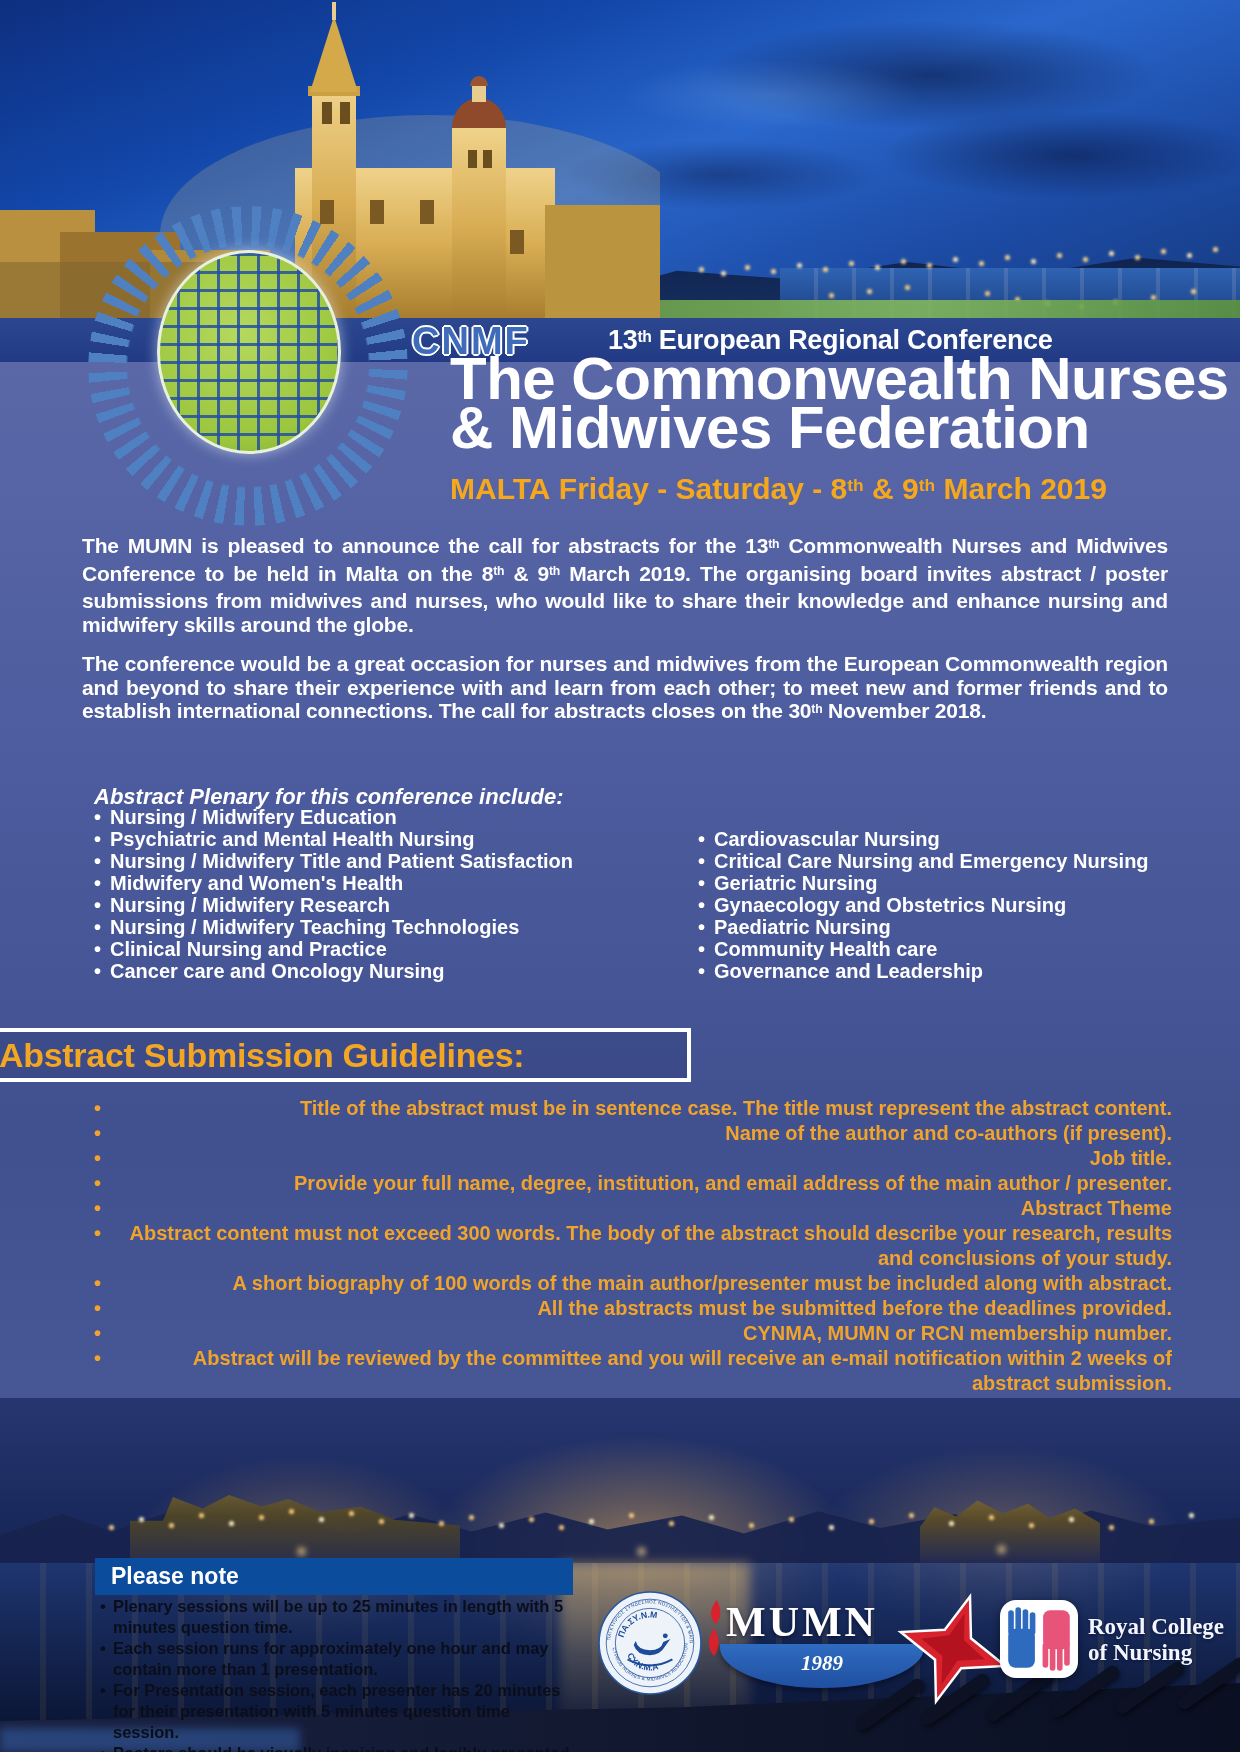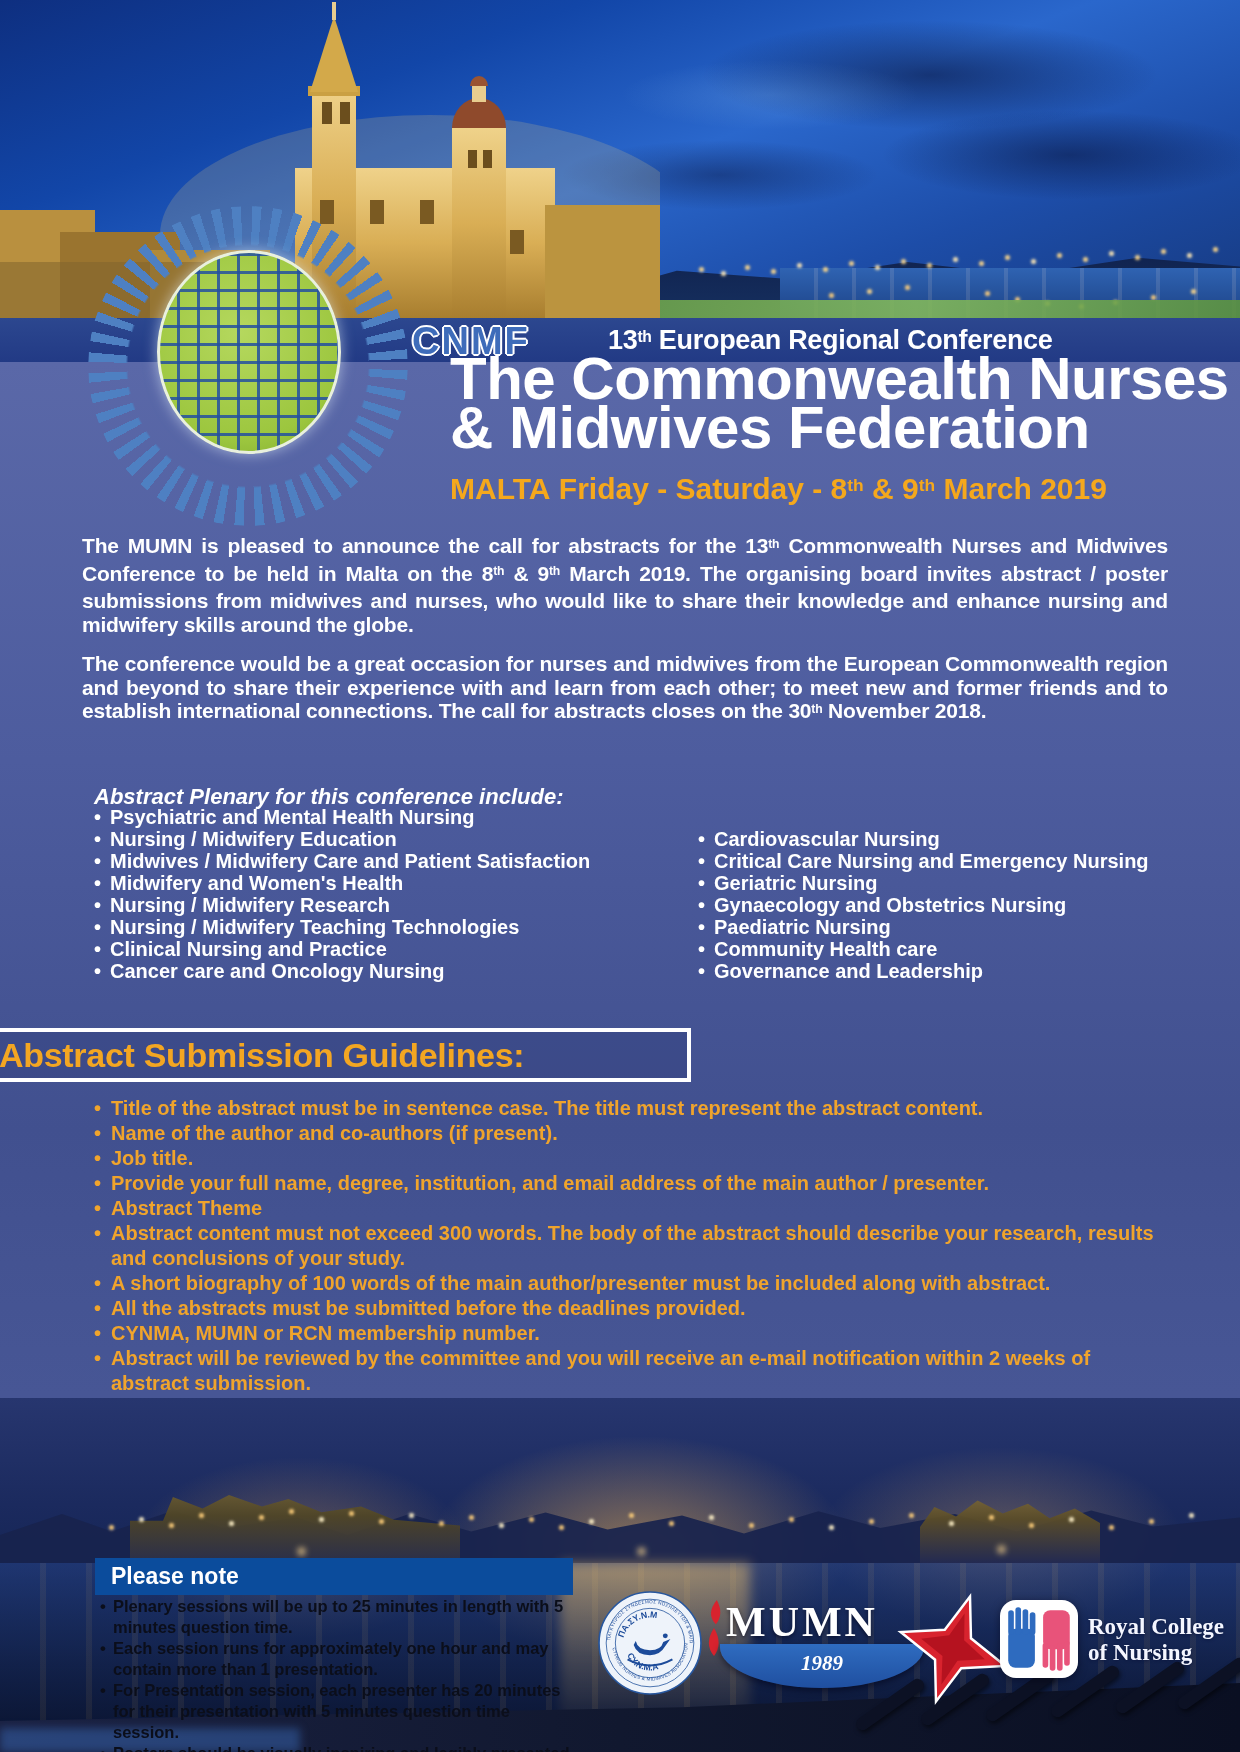--- a/index.html
+++ b/index.html
@@ -74,21 +74,21 @@
   .themes li{position:relative;padding-left:16px;}
   .themes li::before{content:"•";position:absolute;left:0;}
   .themes-left{left:94px;top:806px;width:580px;}
   .themes-right{left:698px;top:828px;width:500px;}
   
   .guide-box{position:absolute;left:-5px;top:1028px;width:688px;height:46px;z-index:5;
     border:4px solid #fff;background:rgba(20,35,90,.15);}
   .guide-box span{display:block;line-height:46px;font-size:34px;font-weight:700;
     color:#f3a622;letter-spacing:-.3px;}
   .guide-list{position:absolute;left:94px;top:1096px;width:1078px;z-index:5;color:#f0a42c;
-    font-size:20px;font-weight:700;line-height:25px;}
+    font-size:20px;font-weight:700;line-height:25px;text-align:right;}
   .guide-list li{position:relative;padding-left:17px;}
   .guide-list li::before{content:"•";position:absolute;left:0;}
   
   .photo-bottom{position:absolute;left:0;top:1398px;width:1240px;height:354px;overflow:hidden;z-index:1;
     background:linear-gradient(180deg,#27366f 0%,#1b2a5e 30%,#132352 55%,#0c1a42 100%);}
   .pb-glow{position:absolute;inset:0;background:
     radial-gradient(ellipse 300px 160px at 640px 150px,rgba(255,190,90,.5),rgba(255,190,90,0) 70%),
     radial-gradient(ellipse 240px 130px at 300px 150px,rgba(255,180,80,.32),rgba(255,180,80,0) 70%),
     radial-gradient(ellipse 260px 130px at 1000px 140px,rgba(255,190,100,.3),rgba(255,190,100,0) 70%);}
   .pb-skyline{position:absolute;left:0;top:95px;width:1240px;height:70px;background:#18234d;opacity:.92;
@@ -209,23 +209,23 @@
     <div>The Commonwealth Nurses</div>
     <div>&amp; Midwives Federation</div>
   </div>
   <div class="dateline"><span class="city">MALTA</span><span> Friday - Saturday - 8</span><sup>th</sup><span> &amp; 9</span><sup>th</sup><span> March 2019</span></div>
 
   <p class="para p1"><span>The MUMN is pleased to announce the call for abstracts for the 13</span><sup>th</sup><span> Commonwealth Nurses and Midwives Conference to be held in Malta on the 8</span><sup>th</sup><span> &amp; 9</span><sup>th</sup><span> March 2019. The organising board invites abstract / poster submissions from midwives and nurses, who would like to share their knowledge and enhance nursing and midwifery skills around the globe.</span></p>
   <p class="para p2"><span>The conference would be a great occasion for nurses and midwives from the European Commonwealth region and beyond to share their experience with and learn from each other; to meet new and former friends and to establish international connections. The call for abstracts closes on the 30</span><sup>th</sup><span> November 2018.</span></p>
 
   <div class="themes-head">Abstract Plenary for this conference include:</div>
   <ul class="themes themes-left">
+    <li>Nursing / Midwifery Education</li>
     <li>Psychiatric and Mental Health Nursing</li>
-    <li>Nursing / Midwifery Education</li>
-    <li>Midwives / Midwifery Care and Patient Satisfaction</li>
+    <li>Nursing / Midwifery Title and Patient Satisfaction</li>
     <li>Midwifery and Women's Health</li>
     <li>Nursing / Midwifery Research</li>
     <li>Nursing / Midwifery Teaching Technologies</li>
     <li>Clinical Nursing and Practice</li>
     <li>Cancer care and Oncology Nursing</li>
   </ul>
   <ul class="themes themes-right">
     <li>Cardiovascular Nursing</li>
     <li>Critical Care Nursing and Emergency Nursing</li>
     <li>Geriatric Nursing</li>

